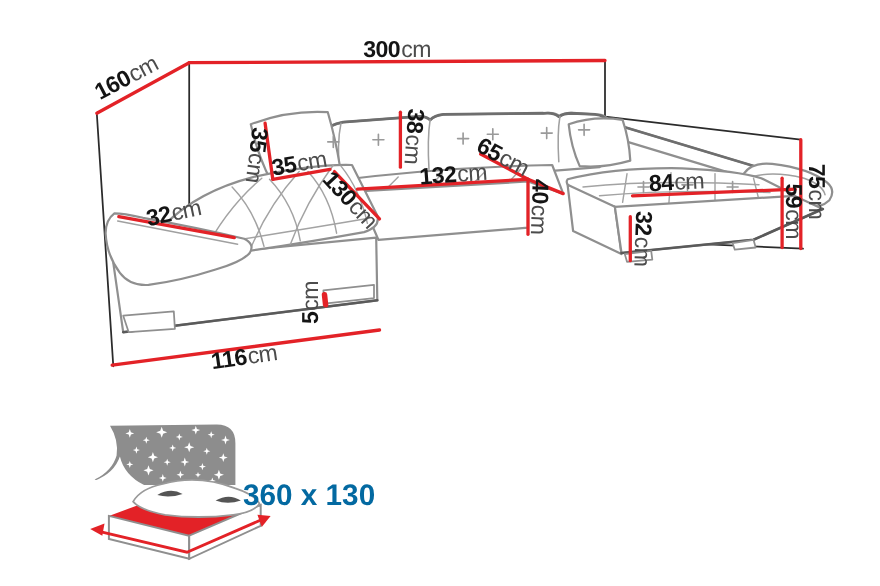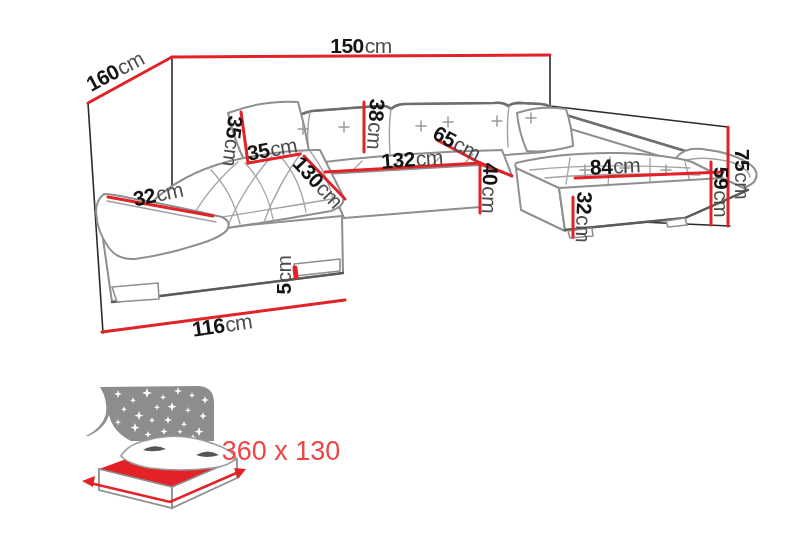--- a/index.html
+++ b/index.html
@@ -12,21 +12,21 @@
   .dim{
     position:absolute;white-space:nowrap;
     transform:translate(-50%,-50%) rotate(var(--r,0deg));
     font-size:21px;letter-spacing:-0.5px;line-height:1;
   }
   .dim .v{font-weight:700;color:#141414;}
   .dim .u{font-weight:400;color:#4c4c4c;margin-left:1px;}
   .sleep-size{
     position:absolute;white-space:nowrap;
     transform:translate(-50%,-50%);
-    font-size:27px;font-weight:400;color:#ef4444;letter-spacing:0px;
+    font-size:27px;font-weight:700;color:#0369a1;letter-spacing:0px;
   }
 </style>
 </head>
 <body>
 
 <div class="stage">
 
 <svg width="800" height="533" viewBox="0 0 800 533">
 
   <g stroke="#2b2b2b" stroke-width="1.6" fill="none" stroke-linecap="round">
@@ -172,21 +172,21 @@
     <path fill="#555555" d="M143,450 Q155,443 166,449 Q154,453 143,450 Z"></path>
     <path fill="#555555" d="M196,455 Q208,448 219,455 Q207,459 196,455 Z"></path>
     <g stroke="#e32227" stroke-width="2.6" fill="none">
       <path d="M90,483 L170,502 L241,471"></path>
     </g>
     <path fill="#e32227" d="M82,481 L95,476 L93,487 Z"></path>
     <path fill="#e32227" d="M246,469 L238,479 L234,468 Z"></path>
   </g>
 </svg>
 
-  <div class="dim" style="left:361px;top:45px;--r:0deg"><span class="v">150</span><span class="u">cm</span></div>
+  <div class="dim" style="left:361px;top:45px;--r:0deg"><span class="v">300</span><span class="u">cm</span></div>
   <div class="dim" style="left:115px;top:71px;--r:-28deg"><span class="v">160</span><span class="u">cm</span></div>
   <div class="dim" style="left:233px;top:141px;--r:97deg"><span class="v">35</span><span class="u">cm</span></div>
   <div class="dim" style="left:272px;top:149px;--r:-10deg"><span class="v">35</span><span class="u">cm</span></div>
   <div class="dim" style="left:376px;top:124px;--r:94deg"><span class="v">38</span><span class="u">cm</span></div>
   <div class="dim" style="left:457px;top:143px;--r:28deg"><span class="v">65</span><span class="u">cm</span></div>
   <div class="dim" style="left:412px;top:159px;--r:-4deg"><span class="v">132</span><span class="u">cm</span></div>
   <div class="dim" style="left:318px;top:182px;--r:47deg"><span class="v">130</span><span class="u">cm</span></div>
   <div class="dim" style="left:490px;top:188px;--r:92deg"><span class="v">40</span><span class="u">cm</span></div>
   <div class="dim" style="left:615px;top:166px;--r:-3deg"><span class="v">84</span><span class="u">cm</span></div>
   <div class="dim" style="left:158px;top:194px;--r:-12deg"><span class="v">32</span><span class="u">cm</span></div>

